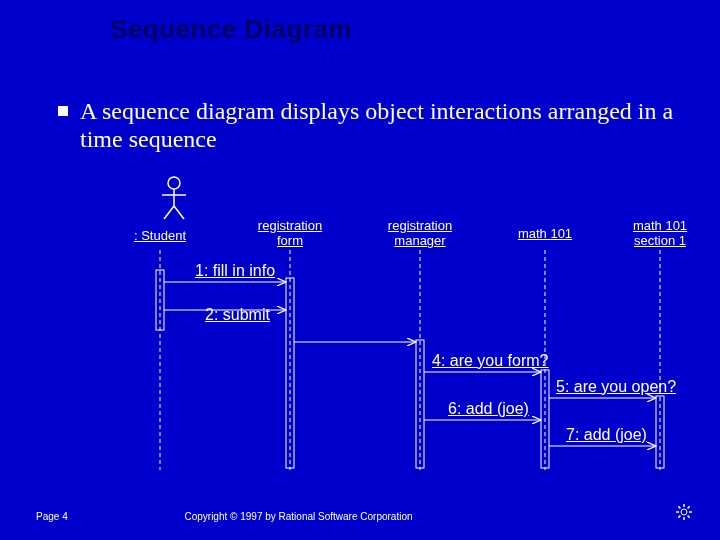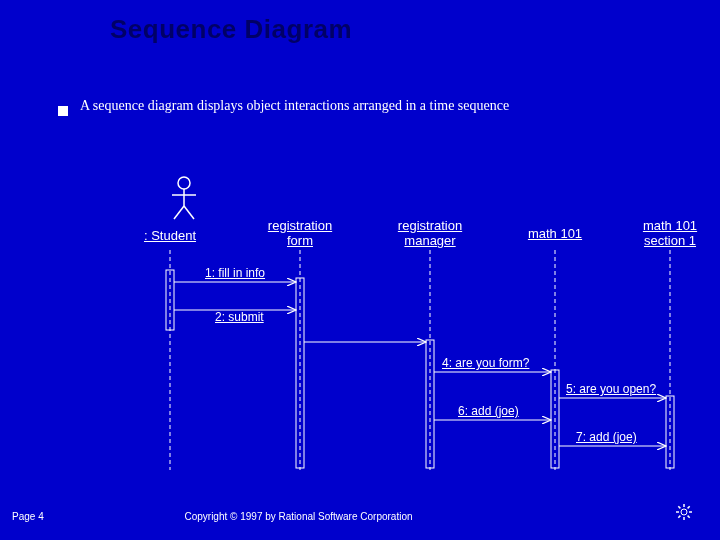--- a/index.html
+++ b/index.html
@@ -16,43 +16,43 @@
     font-family: Impact, "Arial Black", sans-serif;
     font-size: 26px; font-weight: 700; letter-spacing: 0.5px;
     color: #000066;
   }
   .bullet-block {
     position: absolute; top: 98px; left: 58px; right: 20px;
     display: flex; align-items: flex-start; gap: 12px;
     color: #fff;
   }
   .bullet-sq { width: 10px; height: 10px; background: #fff; margin-top: 8px; flex: none; }
-  .bullet-text { font-family: "Times New Roman", serif; font-size: 14px; line-height: 1.15; }
+  .bullet-text { font-family: "Times New Roman", serif; font-size: 24px; line-height: 1.15; }
 
-  .diagram { position: absolute; top: 170px; left: 10px; width: 575px; height: 310px; text-decoration: underline; }
+  .diagram { position: absolute; top: 170px; left: 0; width: 575px; height: 310px; text-decoration: underline; }
   .diagram svg { position: absolute; inset: 0; }
 
   .participant {
     position: absolute; text-align: center; font-size: 13px;
     text-decoration: underline; white-space: nowrap;
     transform: translateX(-50%);
   }
   .actor-figure {
     position: absolute; transform: translateX(-50%);
     color: #fff;
   }
 
   .msg-label {
-    position: absolute; font-size: 12px; color: #fff;
+    position: absolute; font-size: 16px; color: #fff;
     transform: translateY(-100%); white-space: nowrap;
     text-decoration: underline;
   }
 
   .footer-page {
-    position: absolute; bottom: 18px; left: 12px;
+    position: absolute; bottom: 18px; left: 36px;
     font-size: 10px; color: #fff;
   }
   .footer-copy {
     position: absolute; bottom: 18px; left: 0; width: 597px;
     text-align: center; font-size: 10px; color: #fff;
   }
   .footer-gear {
     position: absolute; bottom: 16px; right: 28px; color: #fff;
   }
 </style>

